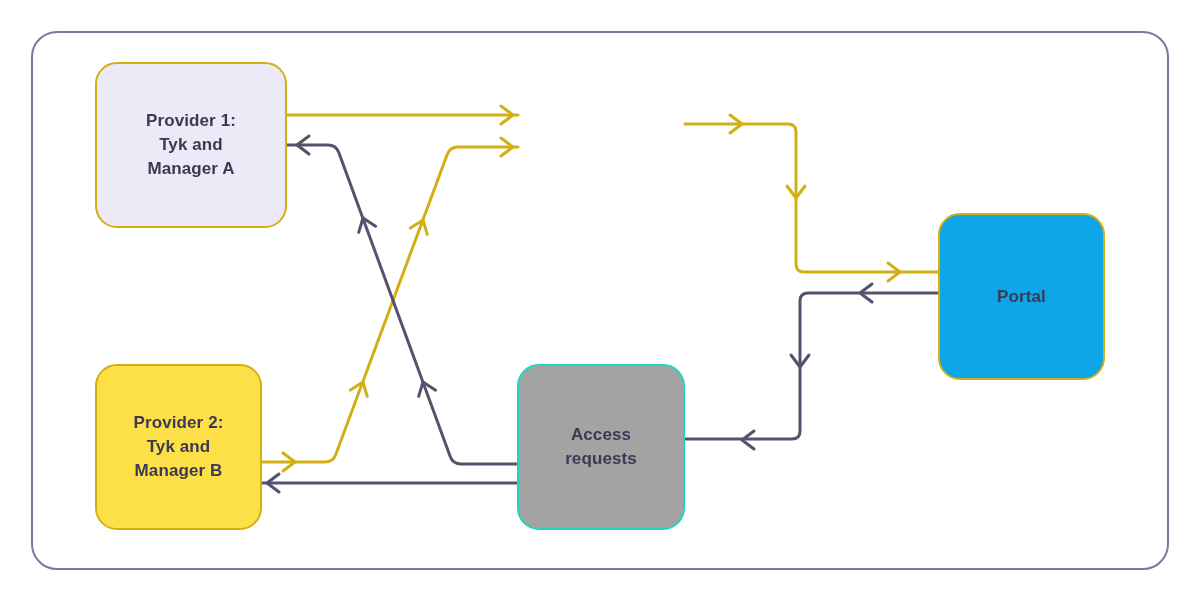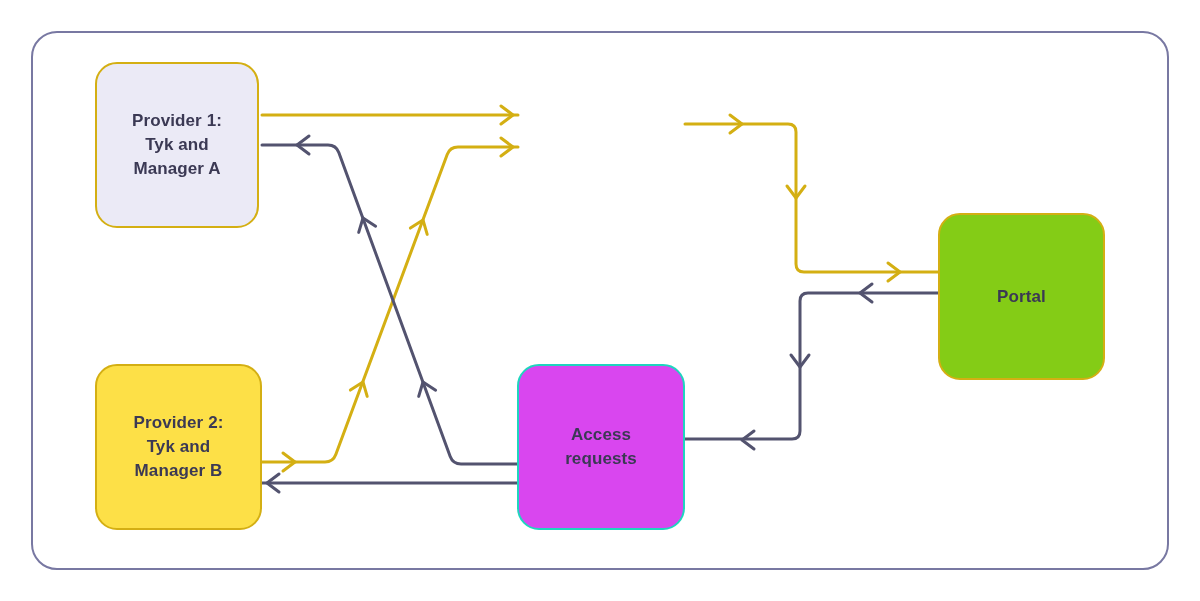--- a/index.html
+++ b/index.html
@@ -38,21 +38,21 @@
     text-align: center;
   }
   .node-label {
     display: block;
     white-space: pre-line;
     font-size: 17px;
     font-weight: 600;
     line-height: 24px;
     letter-spacing: 0.1px;
   }
-  .node-provider1 { left:  95px; top:  62px; width: 164px; height: 166px; }
+  .node-provider1 { left:  95px; top:  62px; width: 192px; height: 166px; }
   .node-provider2 { left:  95px; top: 364px; width: 167px; height: 166px; }
   .node-policies  { left: 518px; top:  63px; width: 167px; height: 162px; }
   .node-access    { left: 517px; top: 364px; width: 168px; height: 166px; }
   .node-portal    { left: 938px; top: 213px; width: 167px; height: 167px; }
 </style>
 </head>
 <body>
 
 <div class="stage" style="color: rgb(59, 57, 84);">
 
@@ -106,22 +106,22 @@
 Manager A</span>
   </div>
 
   <div class="node node-provider2" style="border-color: rgb(212, 175, 19); background-color: #fde047;">
     <span class="node-label">Provider 2:
 Tyk and
 Manager B</span>
   </div>
 
 
-  <div class="node node-access" style="border-color: rgb(31, 213, 190); background-color: #d946ef;">
+  <div class="node node-access" style="border-color: rgb(31, 213, 190); background-color: #a3a3a3;">
     <span class="node-label">Access
 requests</span>
   </div>
 
-  <div class="node node-portal" style="border-color: rgb(212, 175, 19); background-color: #84cc16;">
+  <div class="node node-portal" style="border-color: rgb(212, 175, 19); background-color: #0ea5e9;">
     <span class="node-label">Portal</span>
   </div>
 
 </div>
 
 </body></html>

